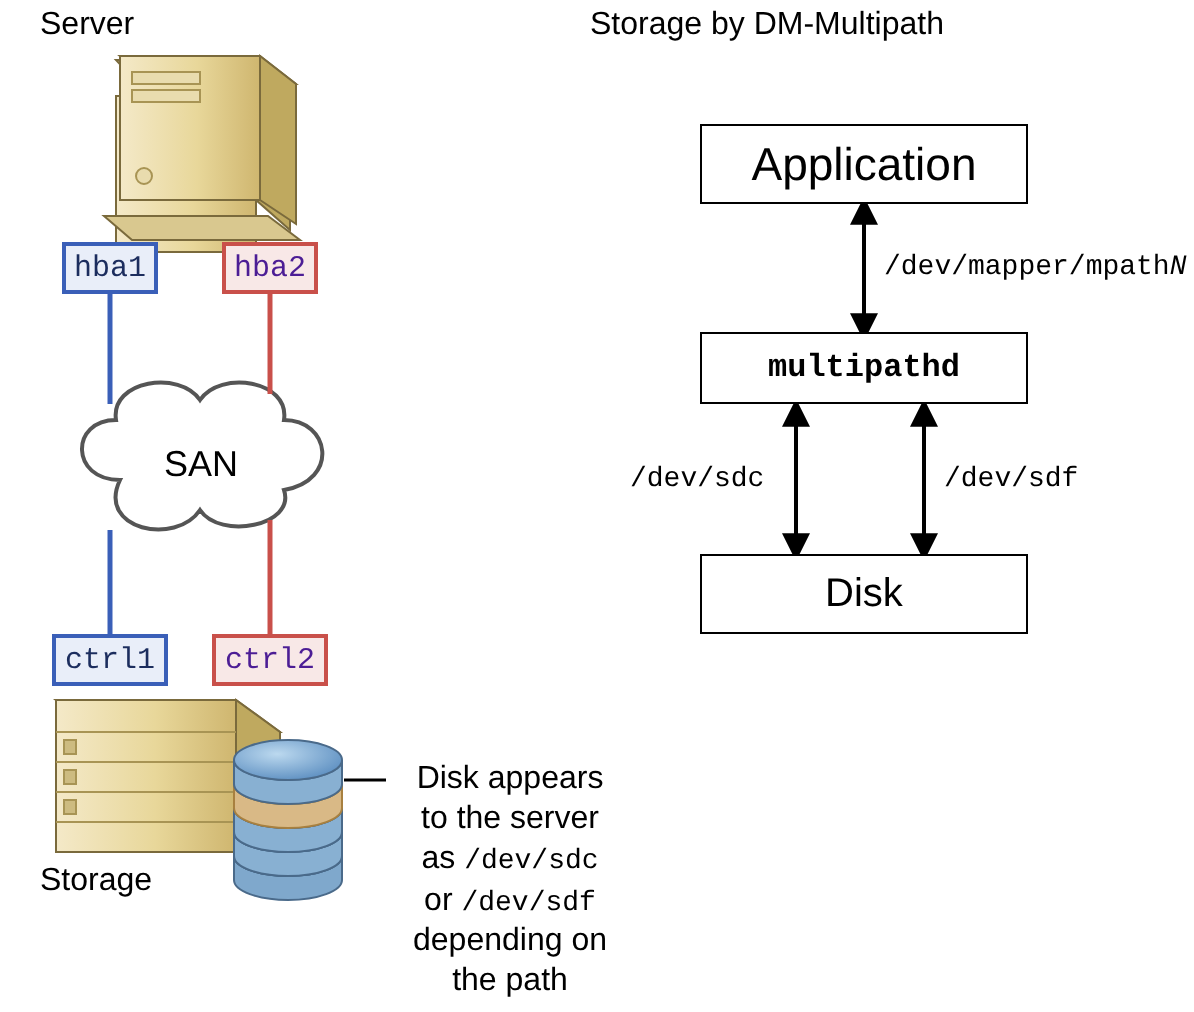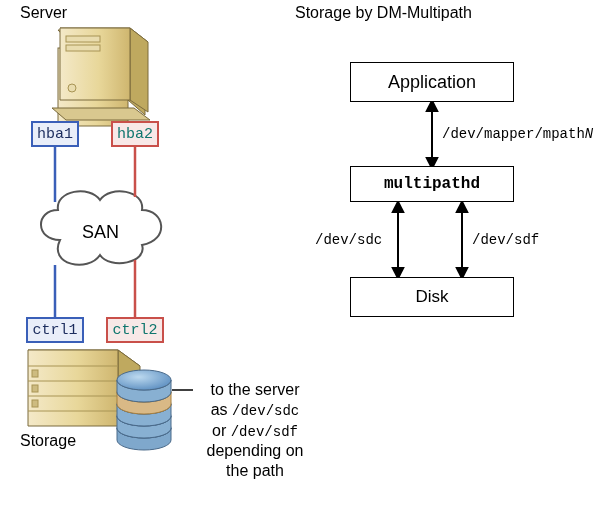--- a/index.html
+++ b/index.html
@@ -28,21 +28,21 @@
     width: 48px;
     height: 26px;
     border: 2px solid;
     display: flex;
     align-items: center;
     justify-content: center;
     font-family: "Courier New", Courier, monospace;
     font-size: 15px;
   }
   .port.blue { border-color: #3a5fb8; background: #e9eef9; color: #1c2d5e; }
-  .port.red  { border-color: #c9504a; background: #f8e8e7; color: #0f766e; }
+  .port.red  { border-color: #c9504a; background: #f8e8e7; color: #4c1d95; }
   .port.wide { width: 58px; }
   .note {
     font-size: 16px;
     text-align: center;
     line-height: 1.25;
   }
   .note .mono { font-size: 14px; }
   svg { position: absolute; top: 0; left: 0; }
 </style>
 </head>
@@ -168,39 +168,40 @@
 <div class="abs port red" style="left:111px; top:121px;">hba2</div>
 
 <div class="abs label" style="left:82px; top:222px; font-size:18px;">SAN</div>
 
 <div class="abs port blue wide" style="left:26px; top:317px;">ctrl1</div>
 <div class="abs port red wide" style="left:106px; top:317px;">ctrl2</div>
 
 <div class="abs label" style="left:20px; top:432px;">Storage</div>
 
 <div class="abs note" style="left:195px; top:380px; width:120px;">
+  <div>Disk appears</div>
   <div>to the server</div>
   <div><span>as </span><span class="mono">/dev/sdc</span></div>
   <div><span>or </span><span class="mono">/dev/sdf</span></div>
   <div>depending on</div>
   <div>the path</div>
 </div>
 
 <div class="abs label" style="left:295px; top:4px;">Storage by DM-Multipath</div>
 
-<div class="abs box" style="left:350px; top:62px; width:164px; height:40px; font-size:18px;">
+<div class="abs box" style="left:350px; top:62px; width:164px; height:40px; font-size:23px;">
   <span>Application</span>
 </div>
 
 <div class="abs mono label" style="left:442px; top:126px; font-size:14px;">
   <span>/dev/mapper/mpath</span><span style="font-style:italic;">N</span>
 </div>
 
 <div class="abs box mono" style="left:350px; top:166px; width:164px; height:36px; font-size:16px;font-weight:bold;">
   <span>multipathd</span>
 </div>
 
 <div class="abs mono label" style="left:315px; top:232px; font-size:14px;">/dev/sdc</div>
 <div class="abs mono label" style="left:472px; top:232px; font-size:14px;">/dev/sdf</div>
 
-<div class="abs box" style="left:350px; top:277px; width:164px; height:40px; font-size:17px;">
+<div class="abs box" style="left:350px; top:277px; width:164px; height:40px; font-size:20px;">
   <span>Disk</span>
 </div>
 
 </body></html>

